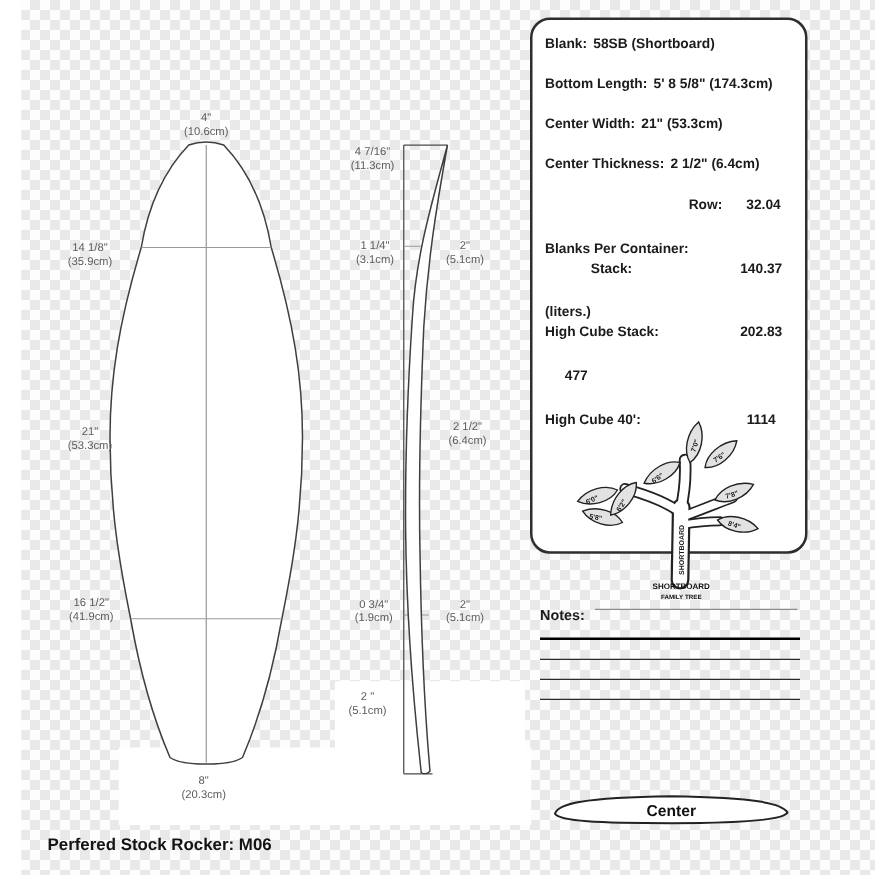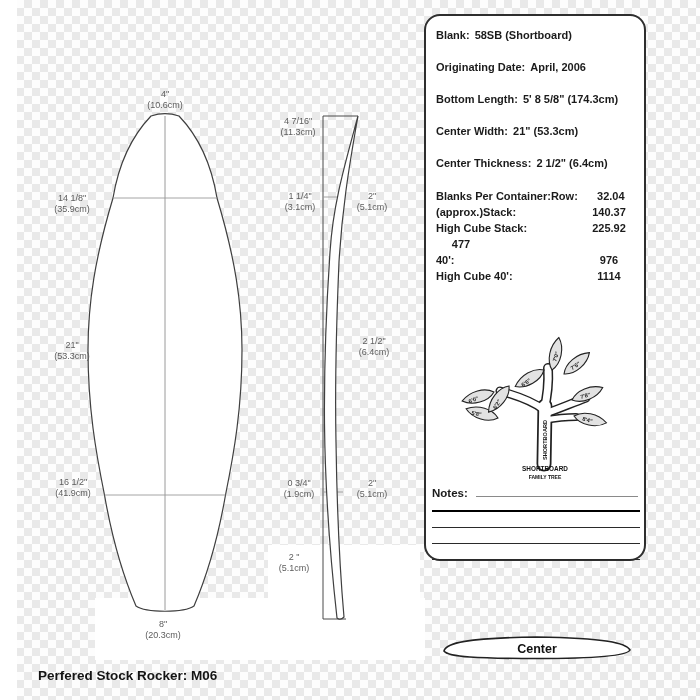--- a/index.html
+++ b/index.html
@@ -10,32 +10,32 @@
     background-image:conic-gradient(#e9e9e9 0 25%, #fdfdfd 0 50%, #e9e9e9 0 75%, #fdfdfd 0);
     background-size:16px 16px;
   }
   .white-patch{position:absolute;background:#fff;}
   .abs{position:absolute;}
   .dim{
     position:absolute;width:64px;text-align:center;
     font-size:9px;line-height:11px;color:#5d5d5d;
   }
   .panel{
-    position:absolute;left:424px;top:14px;width:222px;height:547px;
+    position:absolute;left:424px;top:14px;width:222px;height:429px;
     background:#fff;border:2px solid #2e2e2e;border-radius:16px;
     box-sizing:border-box;padding:12px 10px;color:#1b1b1b;
   }
   .spec-row{font-size:11px;font-weight:bold;line-height:15px;margin:0 0 17px 0;white-space:nowrap;}
   .spec-row .lab{margin-right:5px;}
   .cont-row{display:flex;font-size:11px;font-weight:bold;line-height:16px;white-space:nowrap;}
-  .cont-left{flex:0 0 auto;text-align:center;}
+  .cont-left{flex:0 0 auto;text-align:center;margin-top:35px;}
   .cont-lab{flex:1;padding-right:8px;}
   .cont-val{flex:0 0 50px;text-align:center;}
   .notes{position:absolute;left:432px;top:487px;width:208px;}
-  .notes-head{display:flex;align-items:flex-end;font-size:11.5px;font-weight:bold;color:#1b1b1b;}
+  .notes-head{display:flex;align-items:flex-start;font-size:11.5px;font-weight:bold;color:#1b1b1b;}
   .notes-rule{flex:1;border-bottom:1.2px solid #8a8a8a;margin:0 2px 2px 8px;}
   .nline{border-top:1.3px solid #2a2a2a;margin-top:15px;}
   .nline-thick{border-top:2.4px solid #000;margin-top:11px;}
   .footer-text{position:absolute;left:38px;top:668px;font-size:13.5px;font-weight:bold;color:#141414;text-align:right;}
   svg{display:block;}
 </style>
 </head>
 <body>
 
 <div class="canvas">
@@ -125,56 +125,48 @@
   <div class="dim" style="left:262px;top:552px;">
     <div>2 "</div>
     <div>(5.1cm)</div>
   </div>
 
   <div class="panel">
     <div class="spec-row">
       <span class="lab">Blank:</span><span>58SB (Shortboard)</span>
     </div>
     <div class="spec-row">
-      <span class="lab">Originating Date:</span><span>April, 2006</span>
-    </div>
-    <div class="spec-row">
       <span class="lab">Bottom Length:</span><span>5' 8 5/8" (174.3cm)</span>
     </div>
     <div class="spec-row">
       <span class="lab">Center Width:</span><span>21" (53.3cm)</span>
     </div>
     <div class="spec-row">
       <span class="lab">Center Thickness:</span><span>2 1/2" (6.4cm)</span>
     </div>
 
     <div>
       <div class="cont-row">
         <span class="cont-left">Blanks Per Container:</span>
         <span class="cont-lab">Row:</span>
         <span class="cont-val">32.04</span>
       </div>
       <div class="cont-row">
-        <span class="cont-left">(approx.)</span>
+        <span class="cont-left">(liters.)</span>
         <span class="cont-lab">Stack:</span>
         <span class="cont-val">140.37</span>
       </div>
       <div class="cont-row">
         <span class="cont-left"></span>
         <span class="cont-lab">High Cube Stack:</span>
-        <span class="cont-val">225.92</span>
+        <span class="cont-val">202.83</span>
       </div>
       <div class="cont-row">
         <span class="cont-left"></span>
         <span class="cont-val">477</span>
-      </div>
-      <div class="cont-row">
-        <span class="cont-left"></span>
-        <span class="cont-lab">40':</span>
-        <span class="cont-val">976</span>
       </div>
       <div class="cont-row">
         <span class="cont-left"></span>
         <span class="cont-lab">High Cube 40':</span>
         <span class="cont-val">1114</span>
       </div>
     </div>
   </div>
 
   <svg class="abs" style="left:448px;top:330px;" width="195" height="152" viewBox="0 0 195 152">

